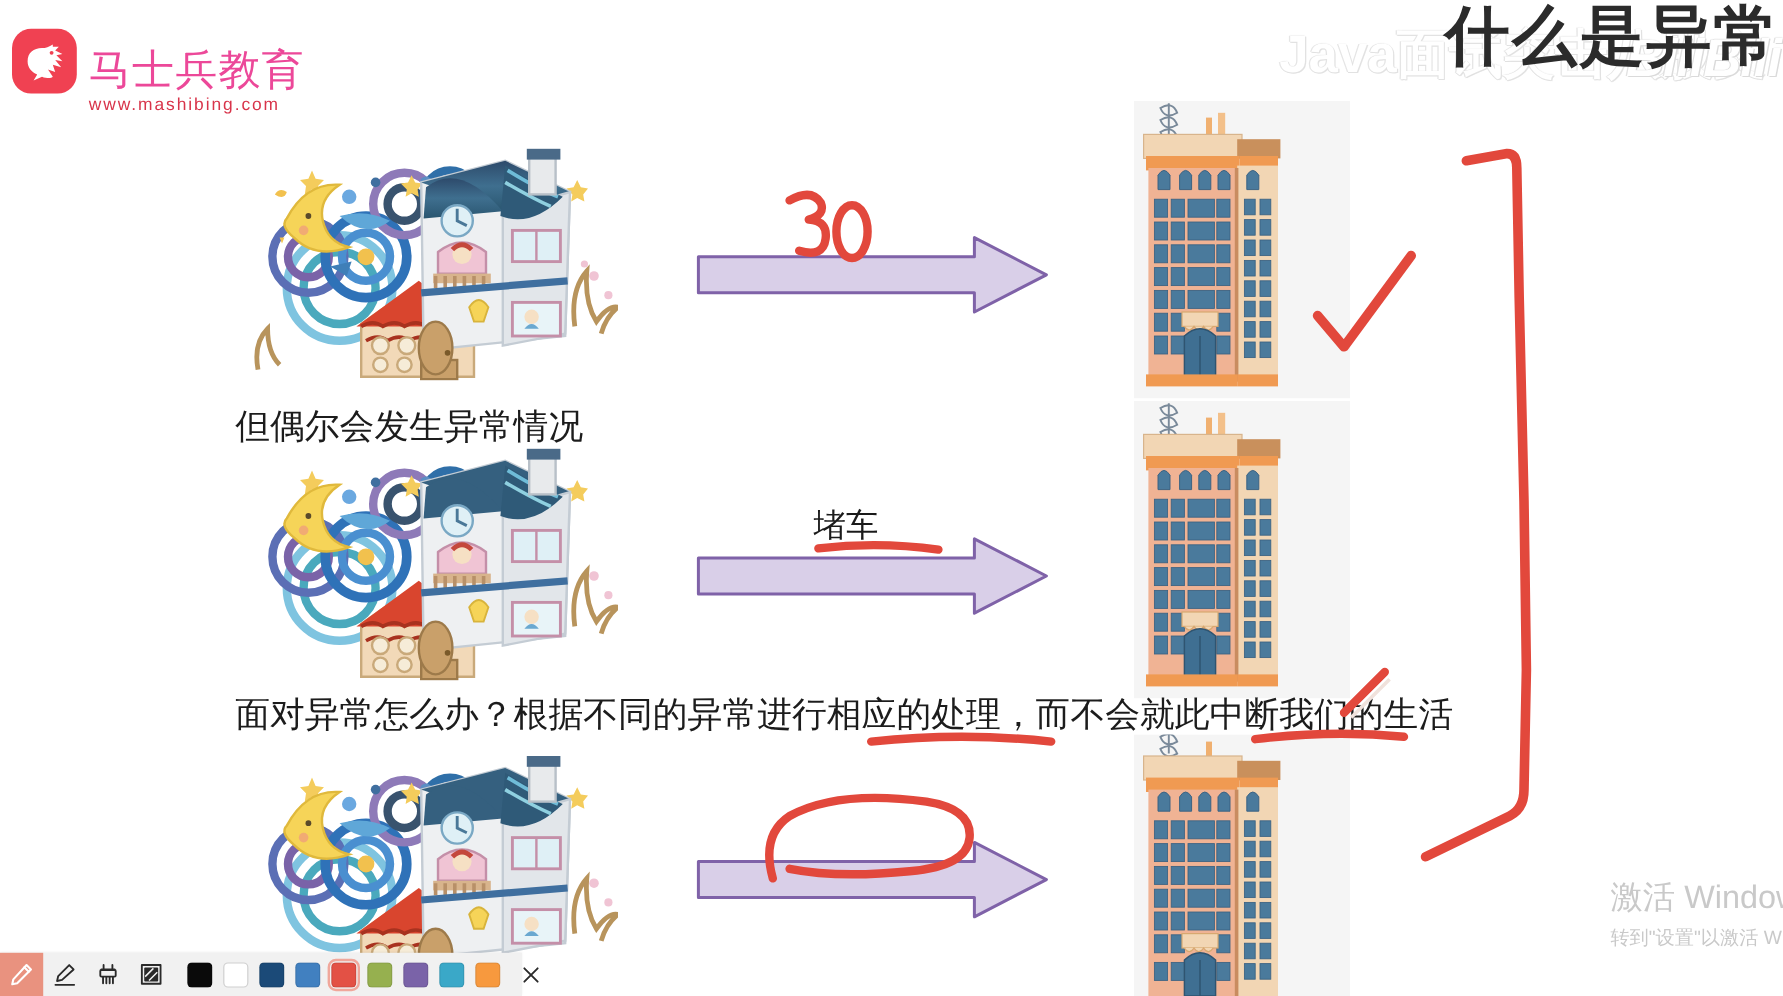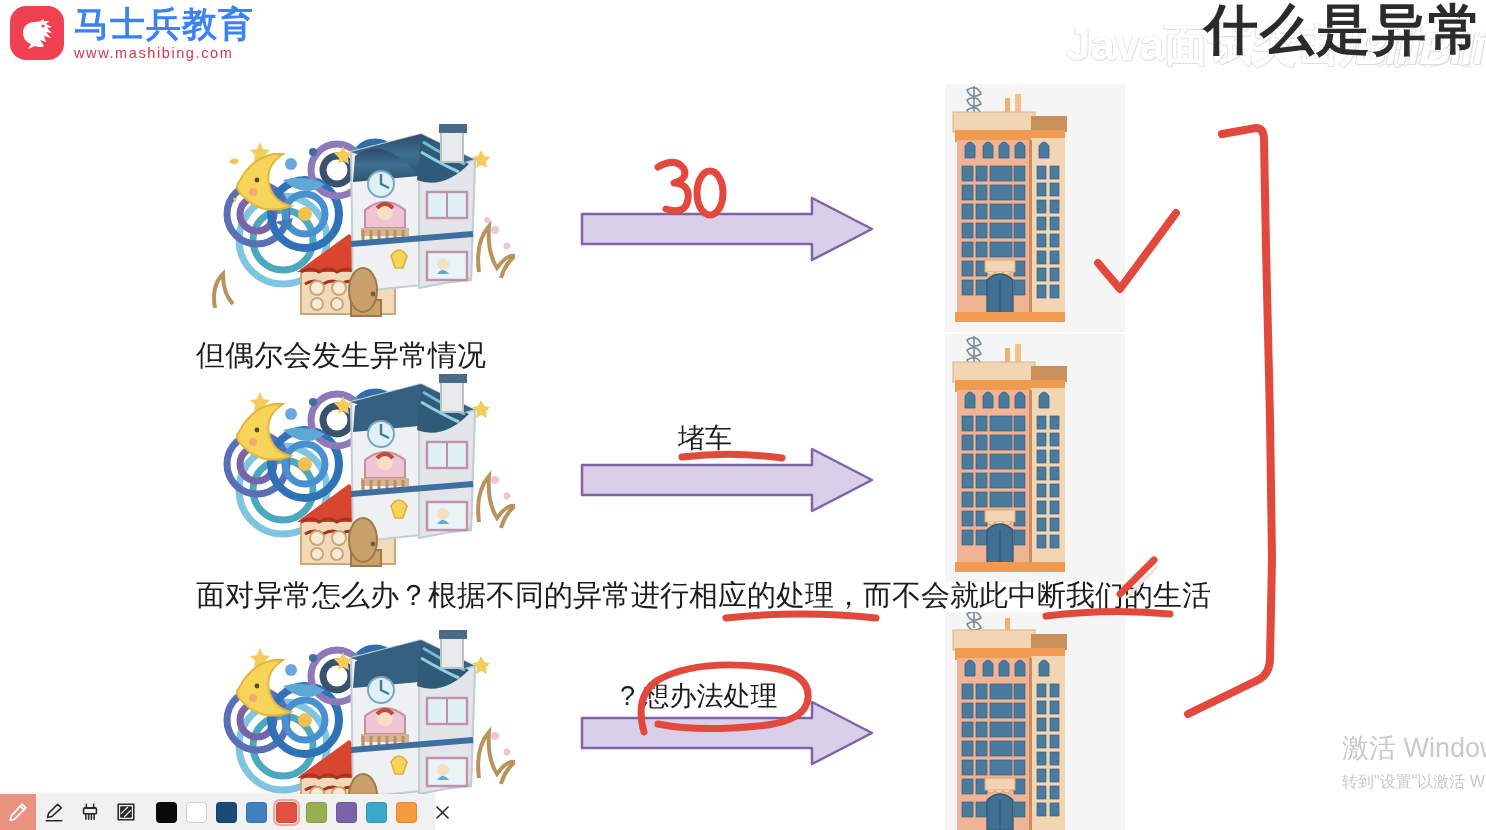--- a/index.html
+++ b/index.html
@@ -9,22 +9,22 @@
     font-family:"Liberation Sans", "DejaVu Sans", sans-serif;
     overflow:hidden;
   }
   #stage { position:relative; width:1486px; height:830px; background:#fff; overflow:hidden; }
 
   
   .logo-wrap { position:absolute; left:10px; top:6px; display:flex; align-items:center; gap:10px; }
   .logo-mark { width:54px; height:54px; border-radius:16px; background:#f04152; position:relative; flex:none; }
   .logo-mark .bird { position:absolute; inset:0; }
   .logo-text-col { display:flex; flex-direction:column; justify-content:center; }
-  .logo-cn { font-size:35px; font-weight:bold; color:#3b82f6; letter-spacing:1px; line-height:1.05;
-             font-family:"Liberation Sans","DejaVu Sans",sans-serif; }
+  .logo-cn { font-size:35px; font-weight:normal; color:#ec4899; letter-spacing:1px; line-height:1.05;
+             font-family:"Liberation Sans","DejaVu Sans",sans-serif;margin-top:35px; }
   .logo-url { font-size:14.5px; color:#d8344a; letter-spacing:1.6px; margin-top:2px; }
 
   
   .deck-title {
     position:absolute; right:2px; top:-6px;
     font-size:54px; font-weight:bold; color:#2b2b2b;
     letter-spacing:2px; white-space:nowrap; z-index:6;
   }
   .wm-java {
     position:absolute; left:1066px; top:16px;
@@ -497,21 +497,20 @@
       <circle cx="290" cy="108" r="4" fill="#f0c4d4"></circle>
       <circle cx="302" cy="124" r="3.4" fill="#f0c4d4"></circle>
     </svg>
   </div>
 
   <div class="arrow" style="left:580px; top:700px;">
     <svg width="296" height="66" viewBox="0 0 296 66">
       <path d="M2 18 L232 18 L232 2 L292 33 L232 64 L232 48 L2 48 Z" fill="#d9cfe8" stroke="#7f62a8" stroke-width="2.5" stroke-linejoin="round"></path>
     </svg>
   </div>
-  <div class="arrow-label" style="left:620px; top:678px;">? 想办法处理</div>
   <div class="ink" style="left:630px; top:660px;">
     <svg width="200" height="80" viewBox="0 0 200 80">
       <path d="M14 72 q-10 -36 14 -52 q40 -22 114 -12 q38 6 36 30 q-2 24 -50 28 q-60 6 -100 -2" stroke="#e2483c" stroke-width="7" fill="none" stroke-linecap="round"></path>
     </svg>
   </div>
 
   <div class="illus" style="left:945px; top:612px; width:180px; height:218px;">
     <svg viewBox="0 0 180 218" width="180" height="218">
       <rect x="0" y="0" width="180" height="218" fill="#f5f5f5"></rect>
       <path d="M22 2 q10 -6 14 4 q-10 6 -14 -4z M22 12 q10 -6 14 4 q-10 6 -14 -4z" fill="none" stroke="#7a8a9a" stroke-width="1.6"></path>

